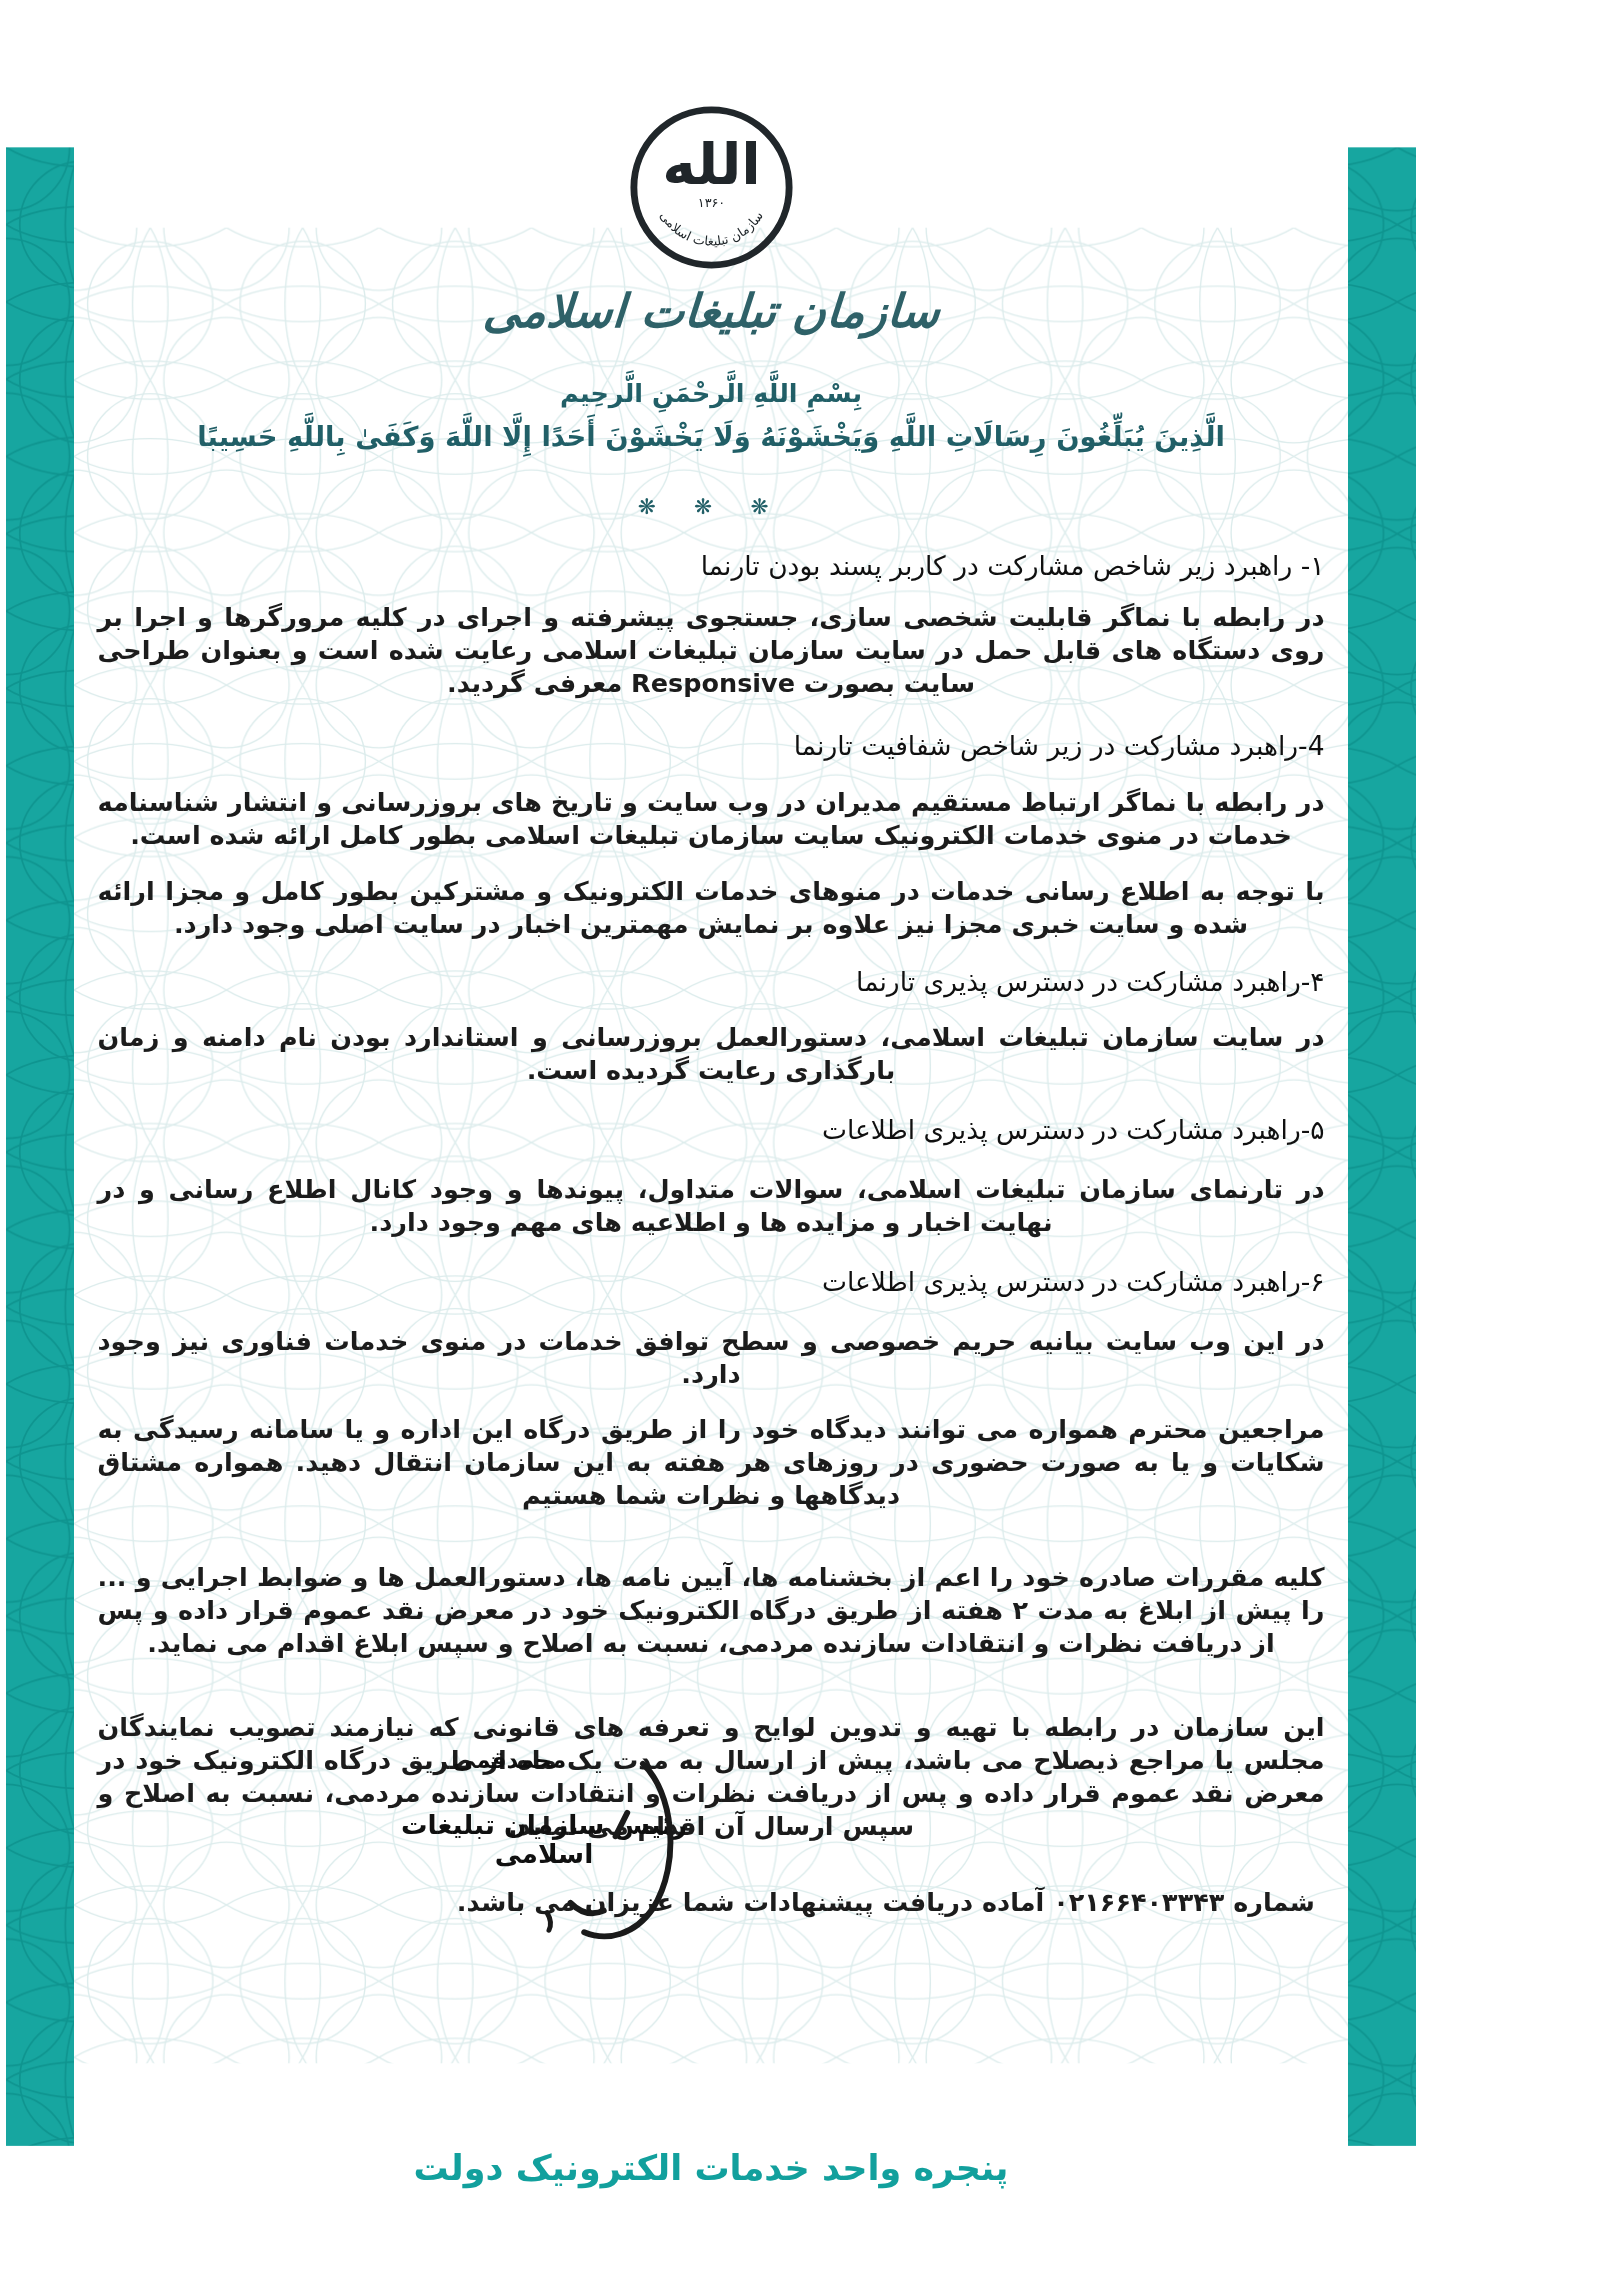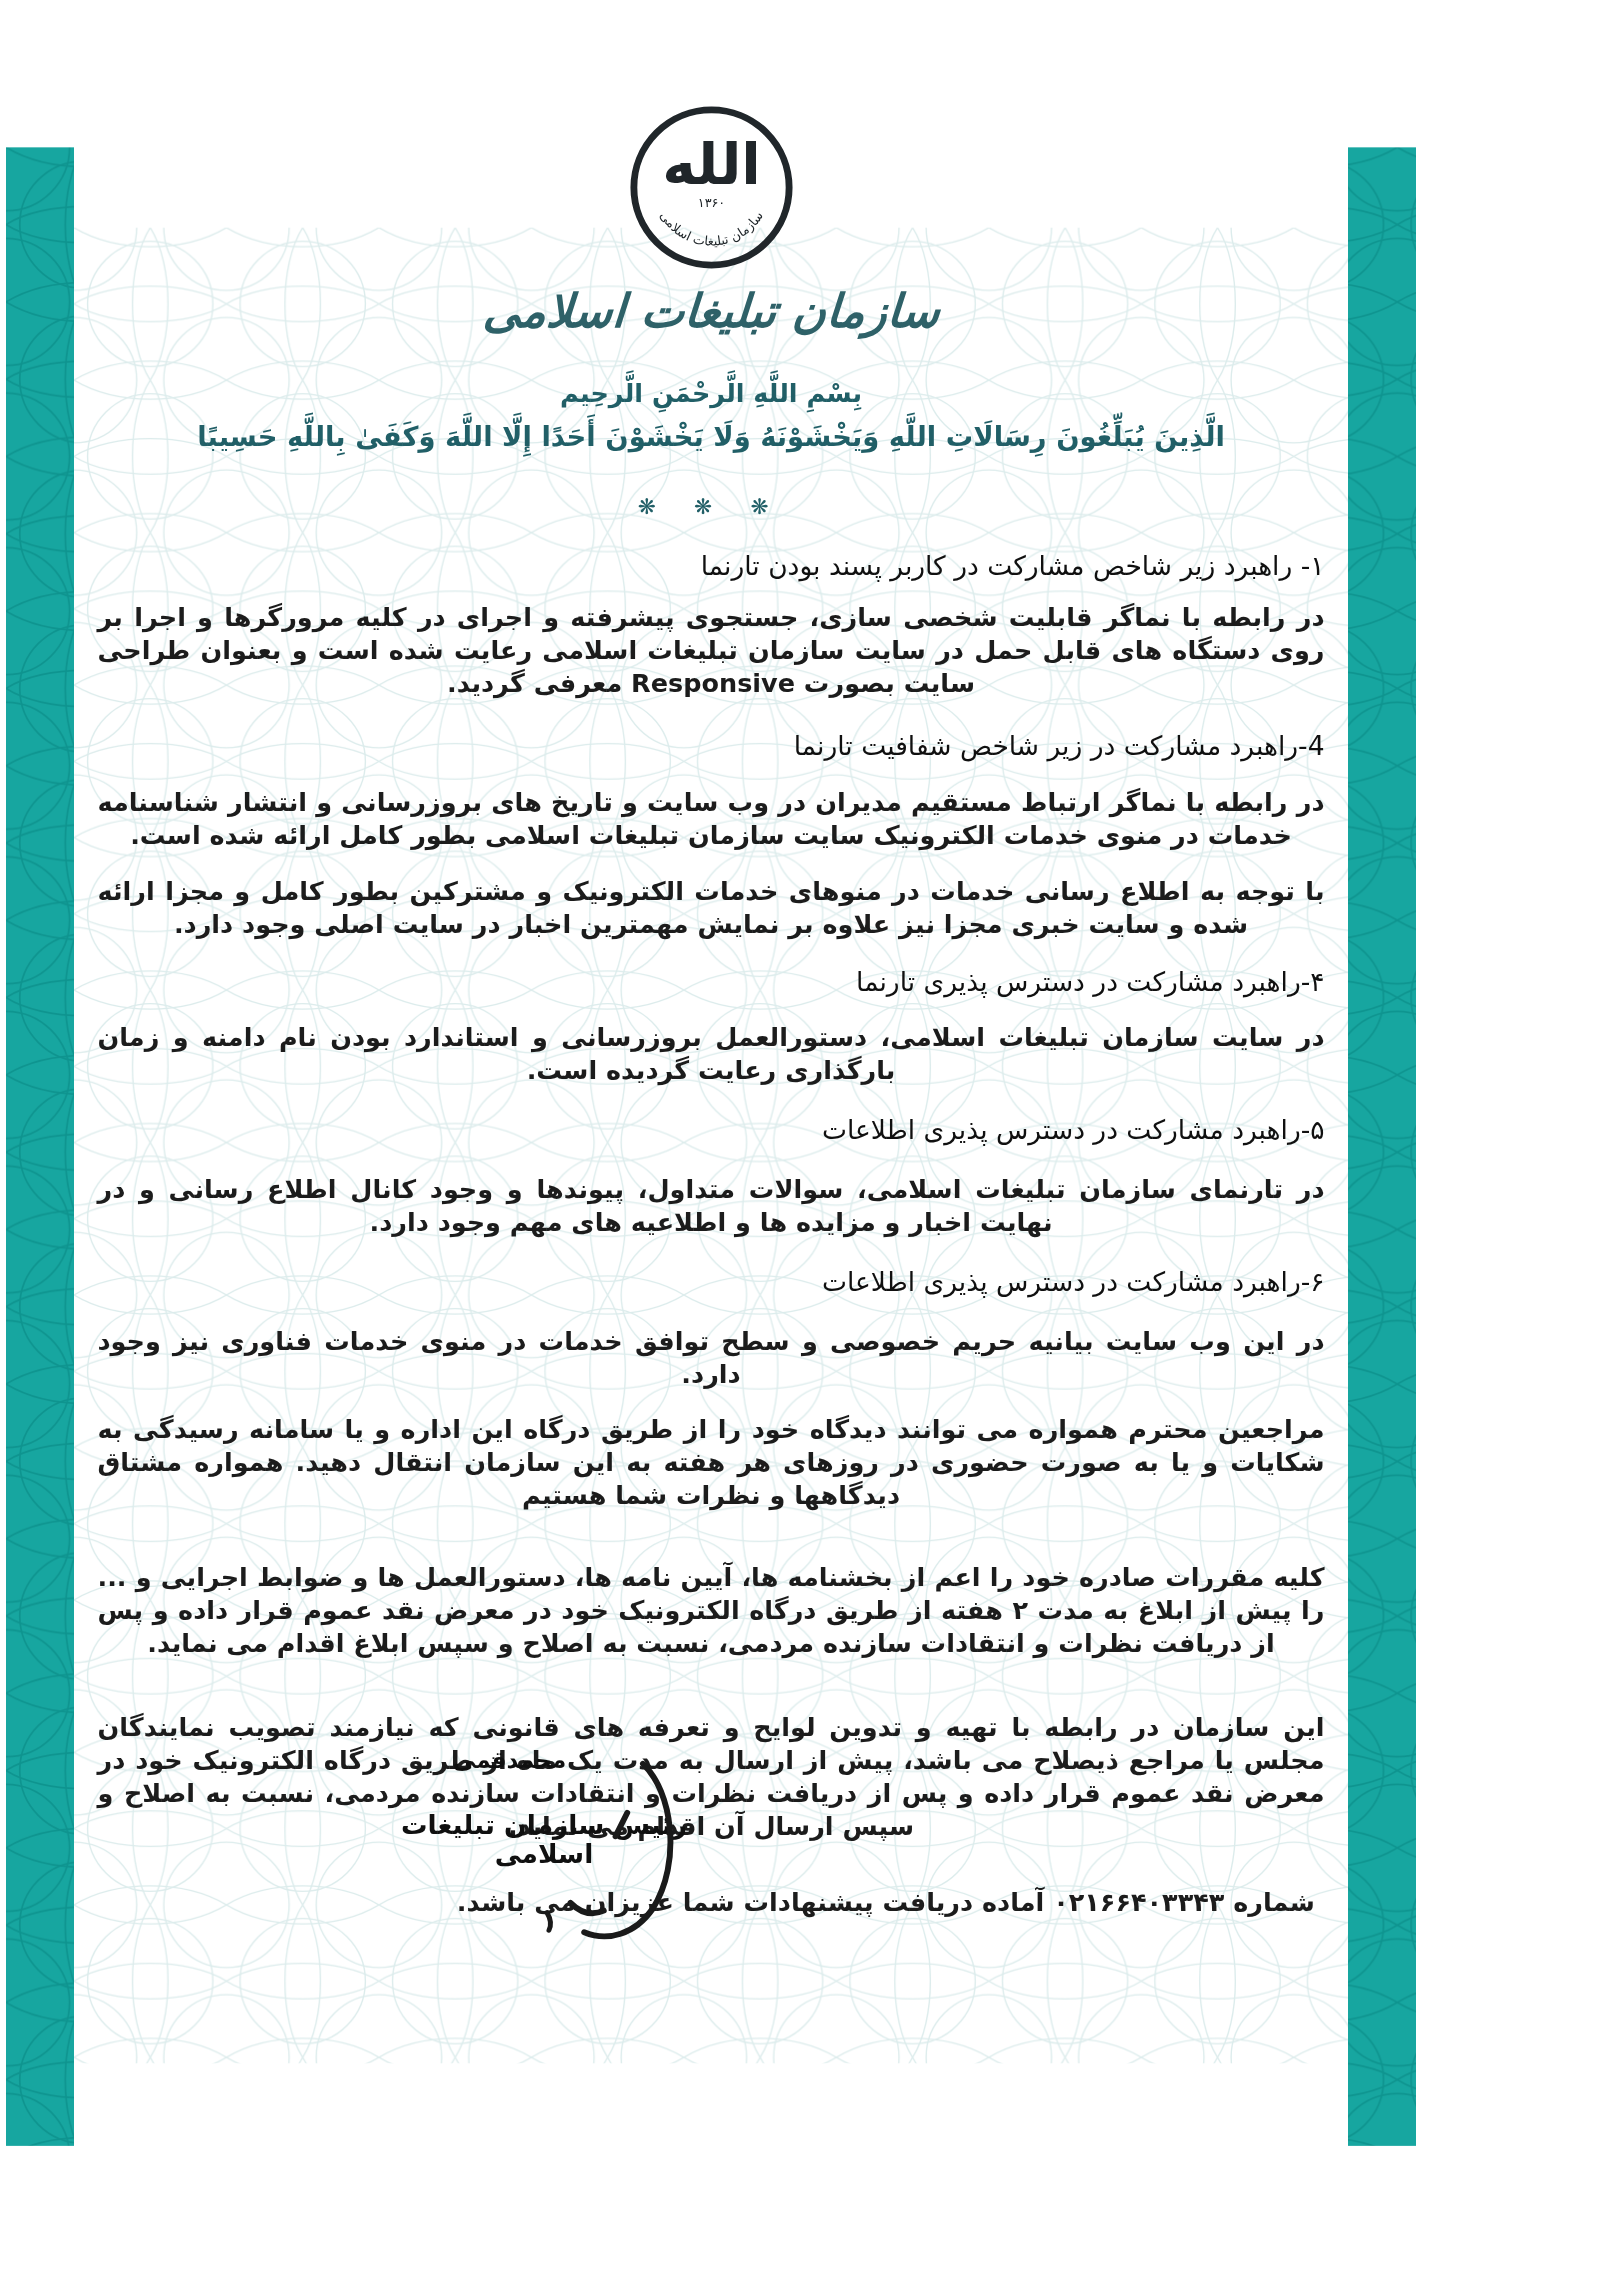--- a/index.html
+++ b/index.html
@@ -214,15 +214,16 @@
     </div>
     <svg class="sig-scribble" viewBox="0 0 170 190" xmlns="http://www.w3.org/2000/svg">
       <g fill="none" stroke="#1a1a1a" stroke-linecap="round">
         <path d="M112 8 C 142 36 152 108 122 156 C 104 182 76 190 52 180" stroke-width="6"></path>
         <path d="M96 58 l -12 24" stroke-width="6"></path>
         <path d="M38 150 q 16 16 34 8" stroke-width="6"></path>
         <path d="M14 160 q 6 10 2 18" stroke-width="5"></path>
       </g>
     </svg>
 
+    <div class="footer-slogan">پنجره واحد خدمات الکترونیک دولت</div>
   </div>
 </div>
 
 
 </body></html>

